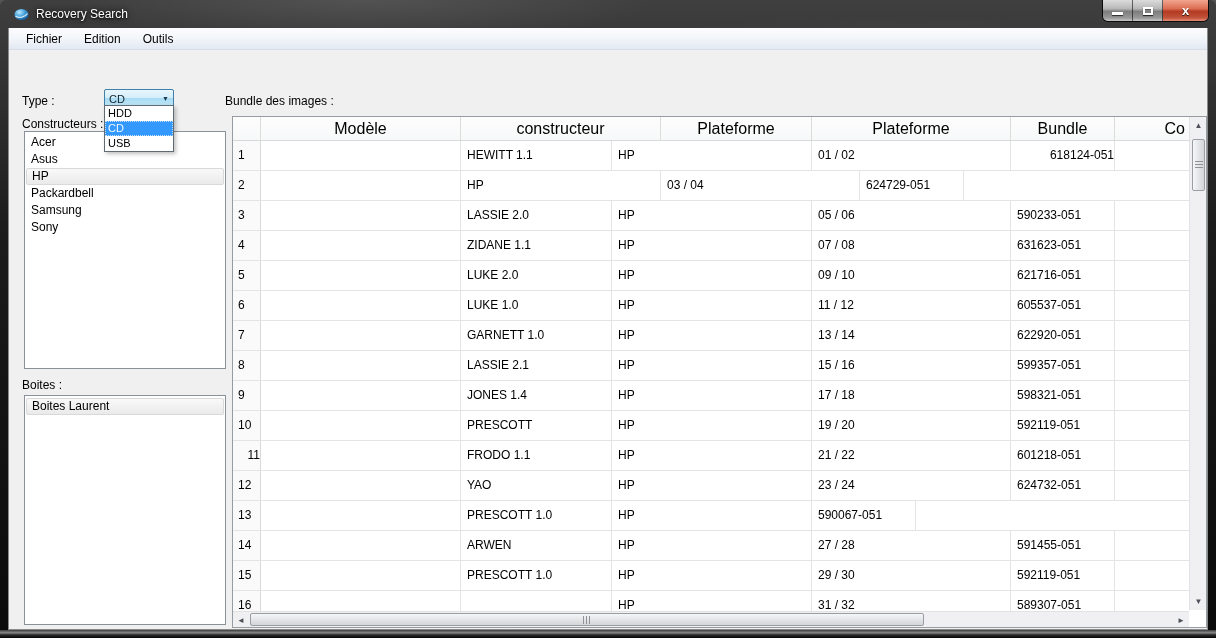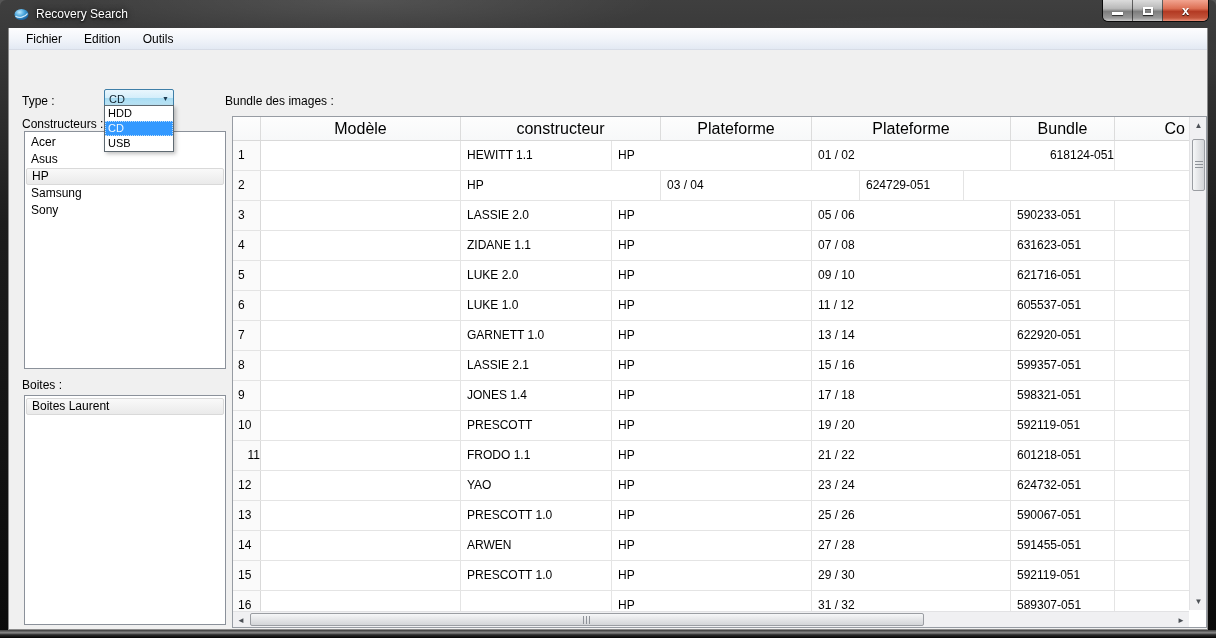--- a/index.html
+++ b/index.html
@@ -172,20 +172,21 @@
         <div class="combo-option">HDD</div>
         <div class="combo-option sel">CD</div>
         <div class="combo-option">USB</div>
       </div>
 
     <span class="lbl" style="left:14px; top:89px;">Constructeurs :</span>
     <div class="listbox constructeurs">
         <div class="list-item">Acer</div>
         <div class="list-item">Asus</div>
         <div class="list-item selected">HP</div>
+        <div class="list-item">Packardbell</div>
         <div class="list-item">Samsung</div>
         <div class="list-item">Sony</div>
       </div>
 
     <span class="lbl" style="left:14px; top:350px;">Boites :</span>
     <div class="listbox boites">
         <div class="list-item selected">Boites Laurent</div>
       </div>
 
     <span class="lbl" style="left:217px; top:66px;">Bundle des images :</span>
@@ -306,21 +307,20 @@
             <div class="tcell" style="width: 200px;">HP</div>
             <div class="tcell" style="width: 199px;">23 / 24</div>
             <div class="tcell" style="width: 104px;">624732-051</div>
             <div class="tcell fill"></div>
           </div>
           <div class="trow">
             <div class="tcell numcol" style="width: 28px;">13</div>
             <div class="tcell" style="width: 200px;"></div>
             <div class="tcell" style="width: 151px;">PRESCOTT 1.0</div>
             <div class="tcell" style="width: 200px;">HP</div>
-            <div class="tcell" style="width: 199px;">25 / 26</div>
             <div class="tcell" style="width: 104px;">590067-051</div>
             <div class="tcell fill"></div>
           </div>
           <div class="trow">
             <div class="tcell numcol" style="width: 28px;">14</div>
             <div class="tcell" style="width: 200px;"></div>
             <div class="tcell" style="width: 151px;">ARWEN</div>
             <div class="tcell" style="width: 200px;">HP</div>
             <div class="tcell" style="width: 199px;">27 / 28</div>
             <div class="tcell" style="width: 104px;">591455-051</div>

